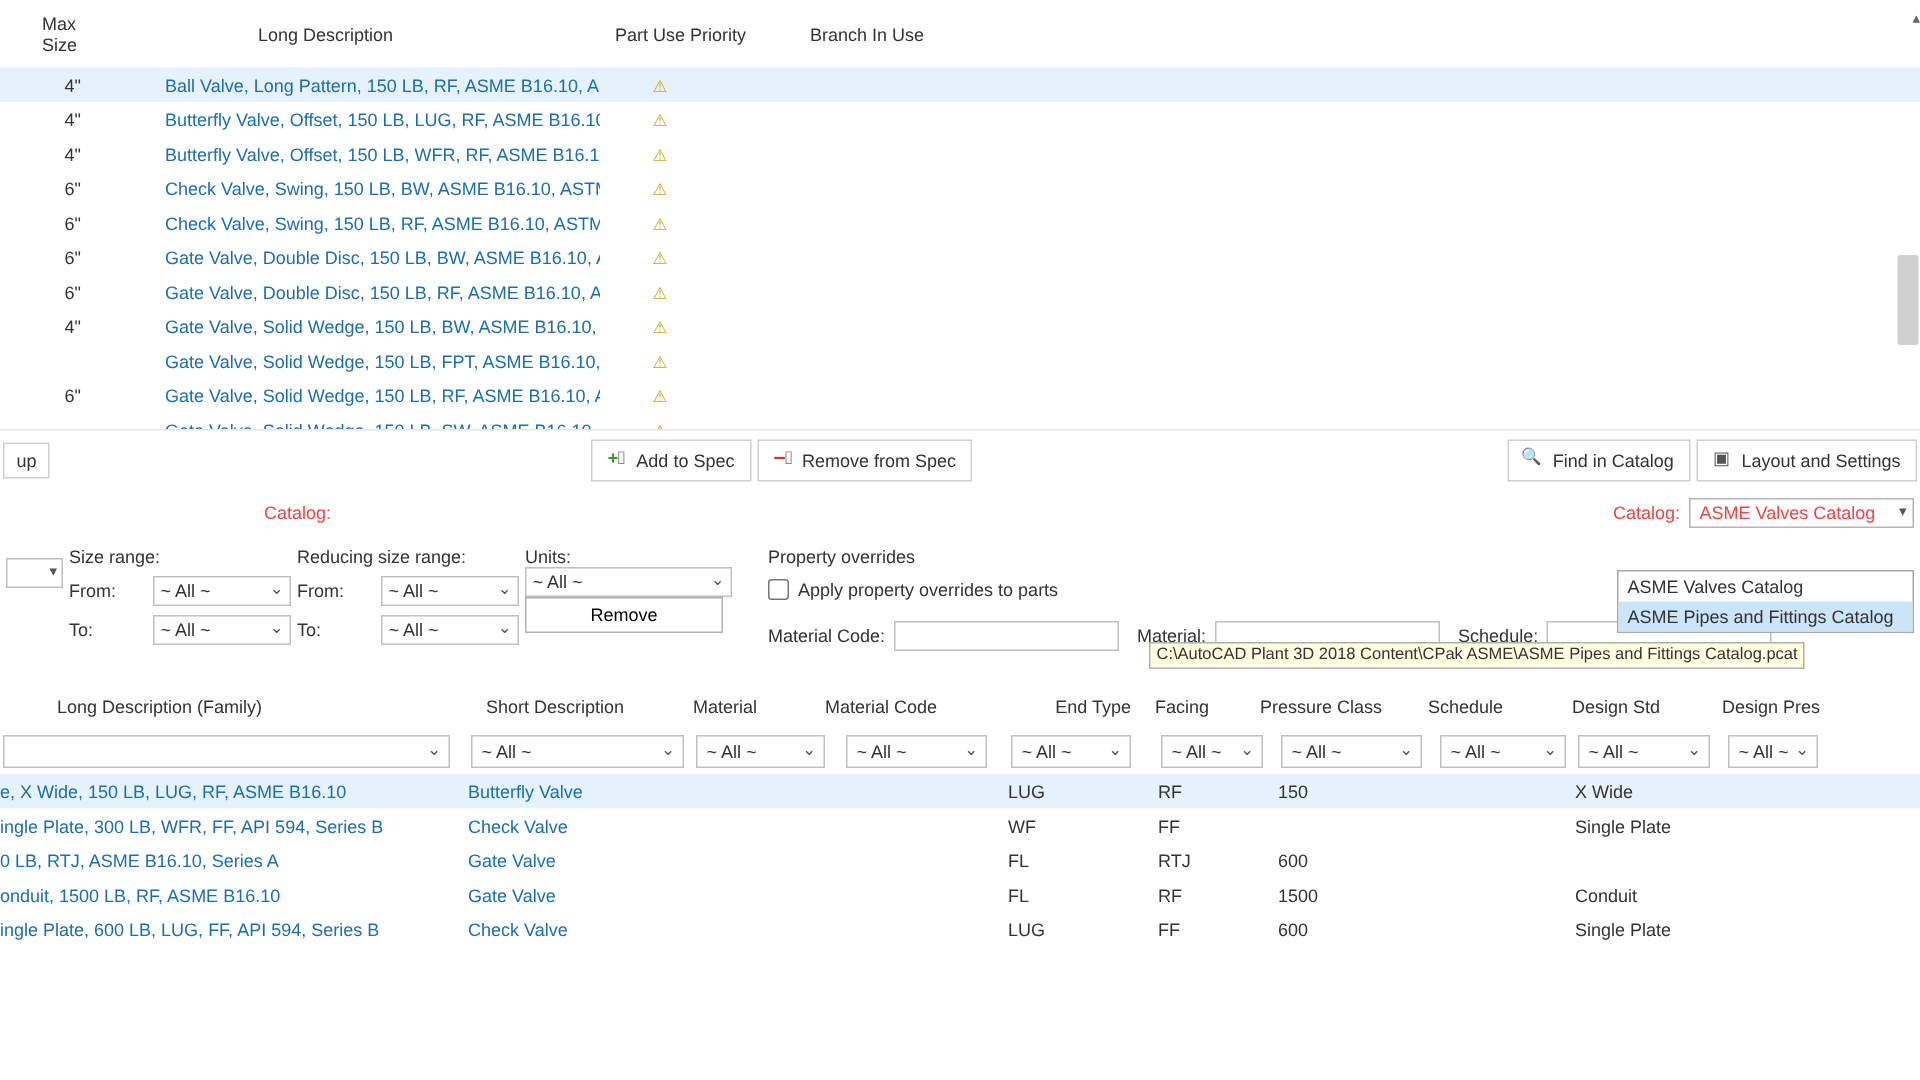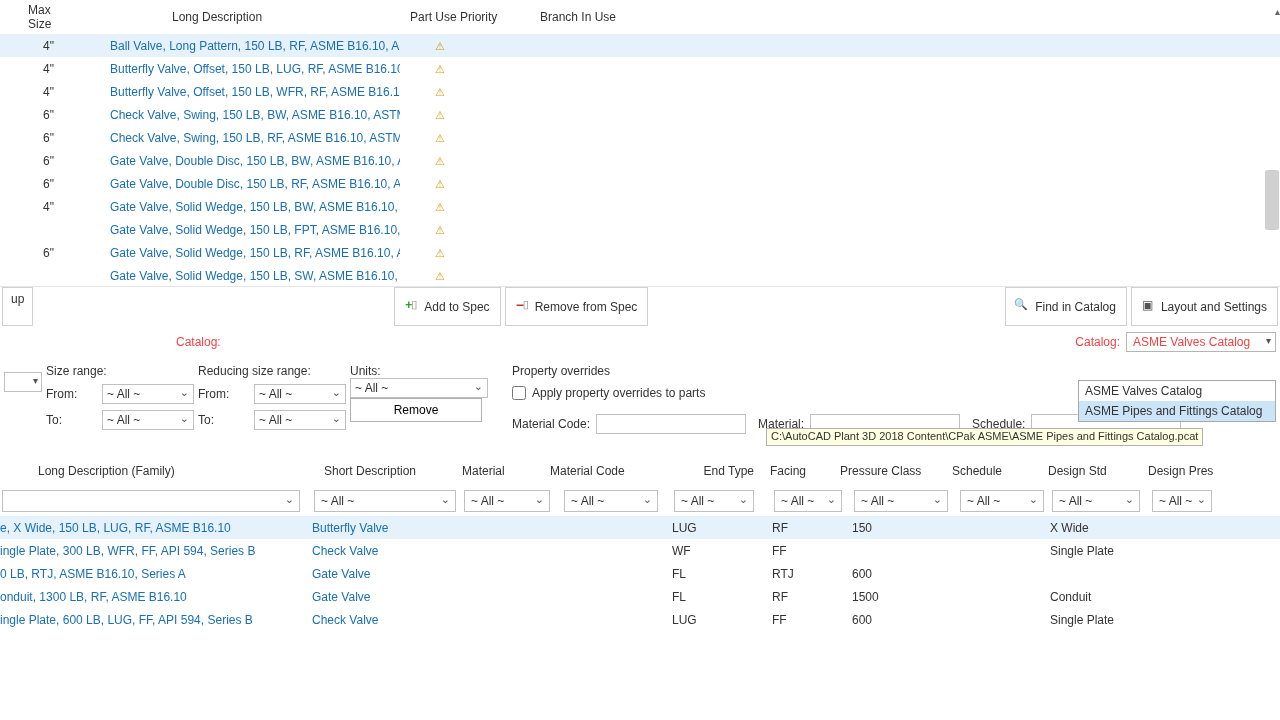--- a/index.html
+++ b/index.html
@@ -7,41 +7,41 @@
     font-family: "Segoe UI", Tahoma, sans-serif;
     font-size: 12px;
     color: #333;
     background: #fff;
     width: 1280px;
     height: 720px;
     overflow: hidden;
     position: relative;
   }
   .top-table { height: 286px; overflow: hidden; position: relative; }
-  .top-header { display: flex; padding: 4px 0; height: 34px; align-items: center; }
+  .top-header { display: flex; padding: 4px 0; height: 45px; align-items: center; }
   .top-header > div { font-size: 12px; color: #333; }
   .top-body { }
   .top-row { display: flex; height: 23px; align-items: center; }
   .top-row.sel { background: #e5f1fb; }
   .top-row > div { overflow: hidden; white-space: nowrap; text-overflow: clip; font-size: 12px; }
   .top-h-maxsize, .top-c-maxsize { width: 60px; padding-left: 18px; text-align: right; padding-right: 6px;}
   .top-h-maxsize { padding-left: 28px; text-align: left; }
   .top-c-maxsize { color: #333; }
   .top-h-longdesc, .top-c-longdesc { width: 340px; padding-left: 50px; }
   .top-h-longdesc { padding-left: 112px; }
   .top-c-longdesc { color: #1a6eb3; }
   .top-h-partuse, .top-c-partuse { width: 130px; text-align: left; }
   .top-h-partuse { padding-left: 10px; }
   .top-c-partuse { text-align: center; padding-right: 50px;}
   .top-c-partuse .warn { color: #d4a017; font-size: 11px; }
   .top-h-branch { width: 200px; padding-left: 10px; }
   .scroll-arrow { position: absolute; right: 0; top: 6px; font-size: 10px; color: #666; }
   .scroll-thumb { position: absolute; right: 1px; top: 170px; width: 14px; height: 60px; background: #d0d0d0; border-radius: 2px; }
 
-  .mid-toolbar { display: flex; height: 40px; padding: 0 2px; border-top: 1px solid #e6e6e6; }
+  .mid-toolbar { display: flex; align-items: center; height: 40px; padding: 0 2px; border-top: 1px solid #e6e6e6; }
   .mid-toolbar .left-btn { border: 1px solid #d0d0d0; padding: 4px 8px; margin-right: 4px; background: #fff; font-size: 12px; }
   .mid-toolbar .spacer { flex: 1; }
   .mid-toolbar .tb-btn { display: flex; align-items: center; gap: 5px; border: 1px solid #d0d0d0; padding: 6px 10px; margin-left: 4px; background: #fff; font-size: 12px; cursor: pointer; }
   .mid-toolbar .tb-btn .ico { width: 14px; height: 14px; display: inline-block; position: relative; }
   .ico-add::before { content:"+"; color:#2a9d2a; font-weight:bold; position:absolute; font-size:12px; left:0; top:-2px;}
   .ico-add::after { content:"▯"; color:#888; position:absolute; left:6px; top:-2px; font-size:11px;}
   .ico-remove::before { content:"−"; color:#c0392b; font-weight:bold; position:absolute; font-size:14px; left:0; top:-3px;}
   .ico-remove::after { content:"▯"; color:#888; position:absolute; left:7px; top:-2px; font-size:11px;}
   .ico-find::before { content:"🔍"; position:absolute; font-size:11px; left:-2px; top:-2px;}
   .ico-layout::before { content:"▣"; position:absolute; font-size:12px; left:0; top:-2px; color:#555;}
@@ -359,21 +359,21 @@
       <div class="b-col b-mat"></div>
       <div class="b-col b-matcode"></div>
       <div class="b-col b-end">FL</div>
       <div class="b-col b-face">RTJ</div>
       <div class="b-col b-press">600</div>
       <div class="b-col b-sched"></div>
       <div class="b-col b-dstd"></div>
       <div class="b-col b-dpres"></div>
     </div>
     <div class="bottom-row">
-      <div class="b-col b-longdesc">onduit, 1300 LB, RF, ASME B16.10</div>
+      <div class="b-col b-longdesc">onduit, 1500 LB, RF, ASME B16.10</div>
       <div class="b-col b-short">Gate Valve</div>
       <div class="b-col b-mat"></div>
       <div class="b-col b-matcode"></div>
       <div class="b-col b-end">FL</div>
       <div class="b-col b-face">RF</div>
       <div class="b-col b-press">1500</div>
       <div class="b-col b-sched"></div>
       <div class="b-col b-dstd">Conduit</div>
       <div class="b-col b-dpres"></div>
     </div>

